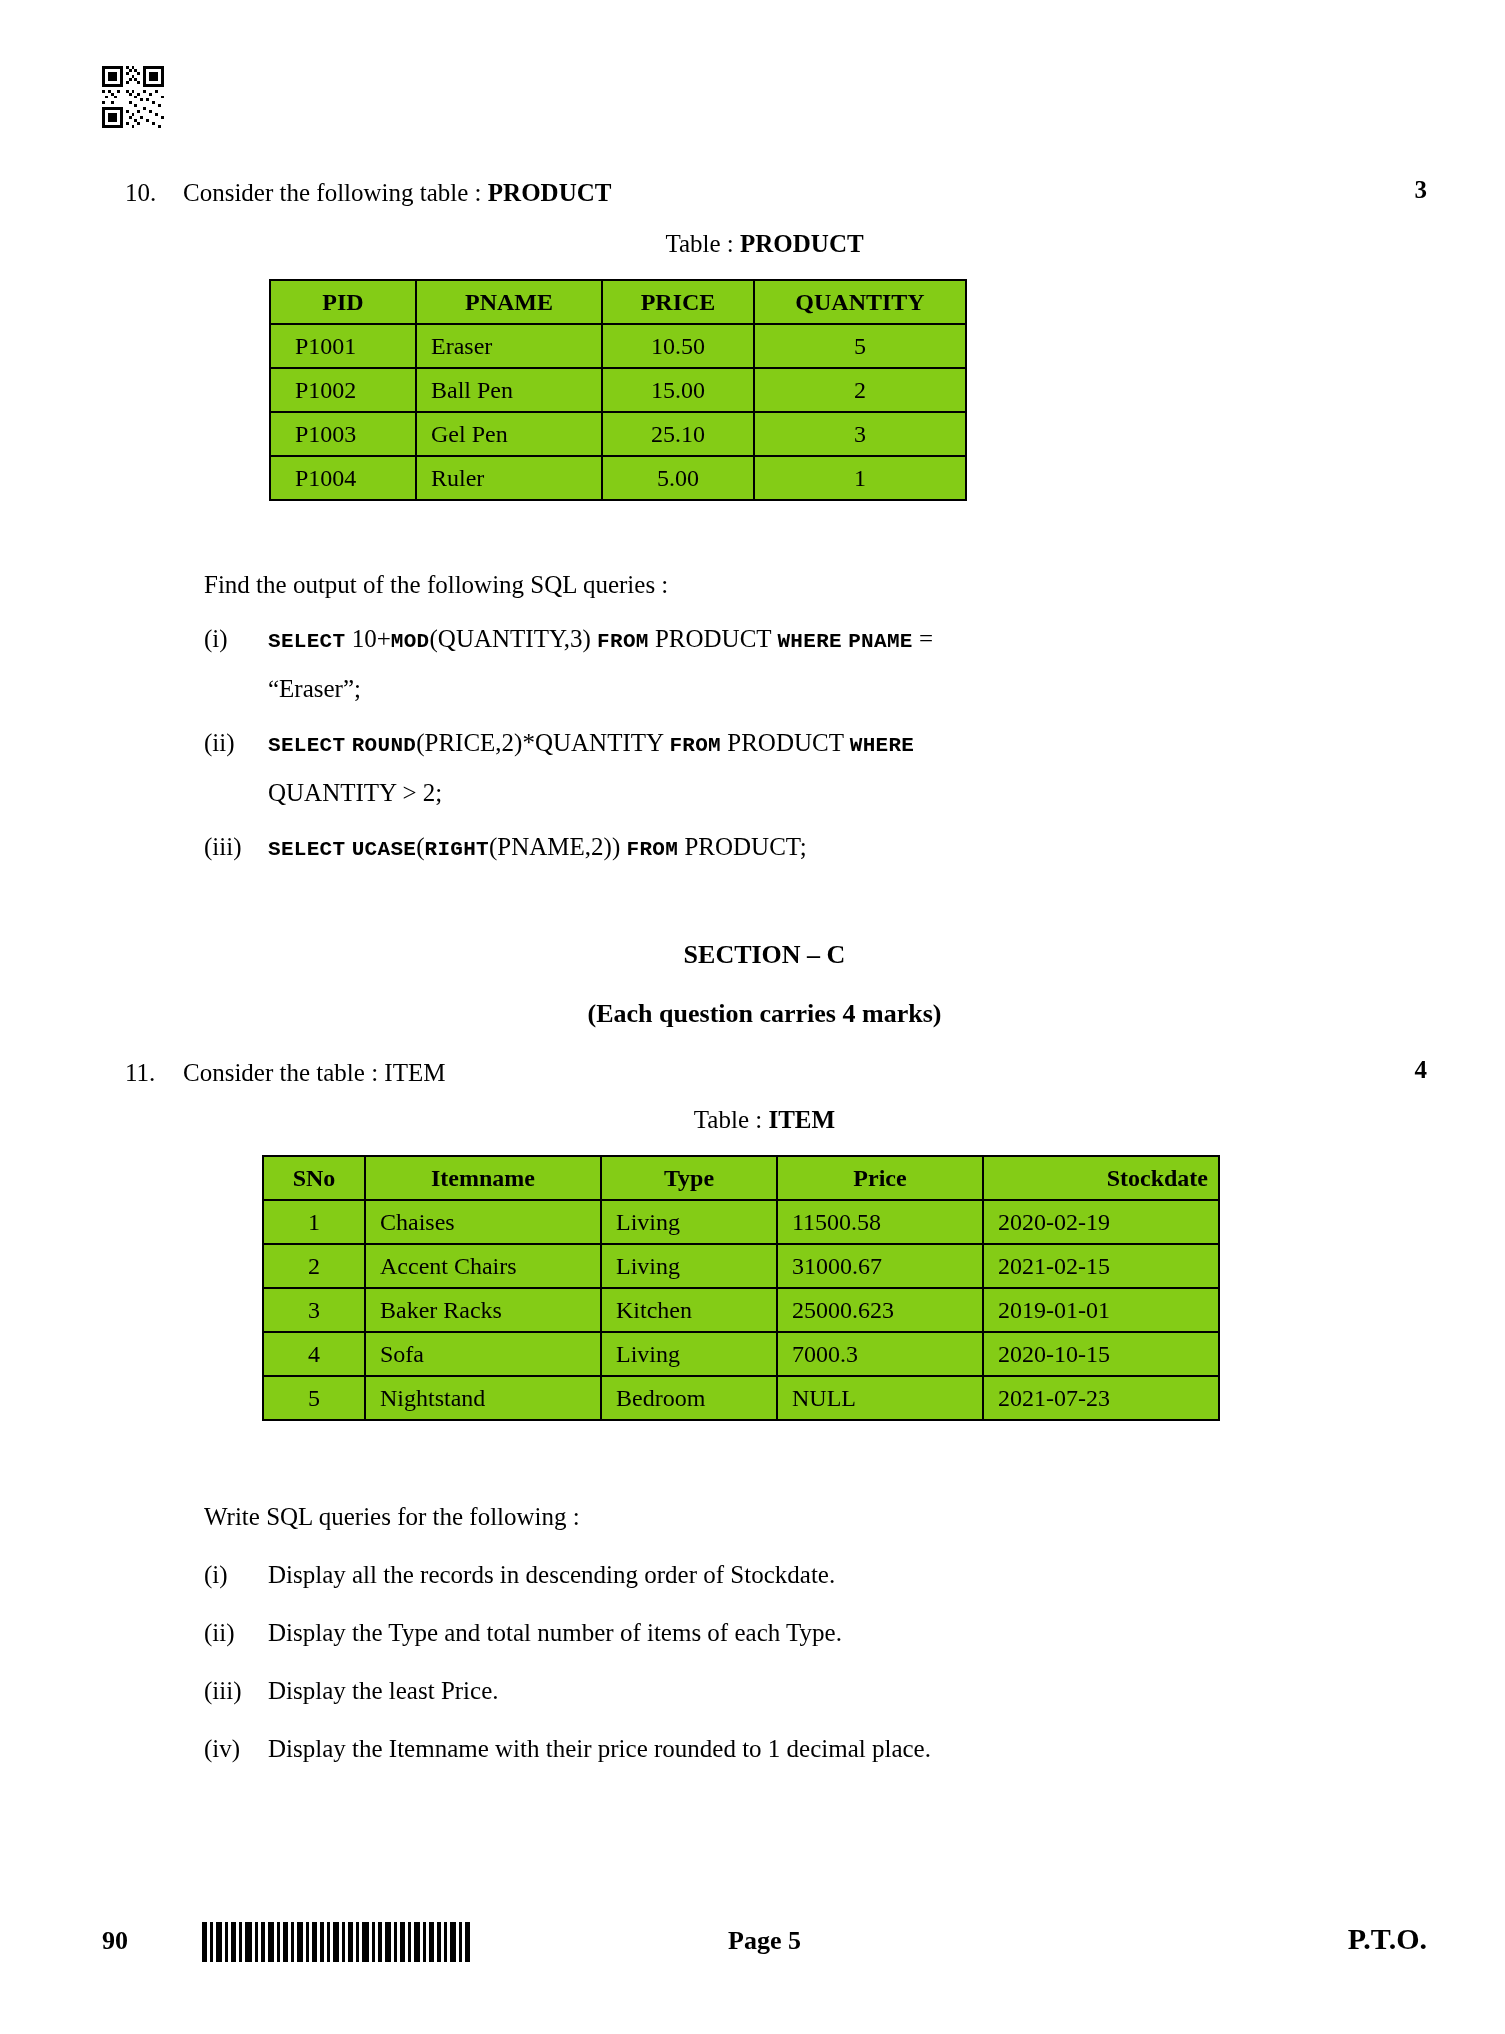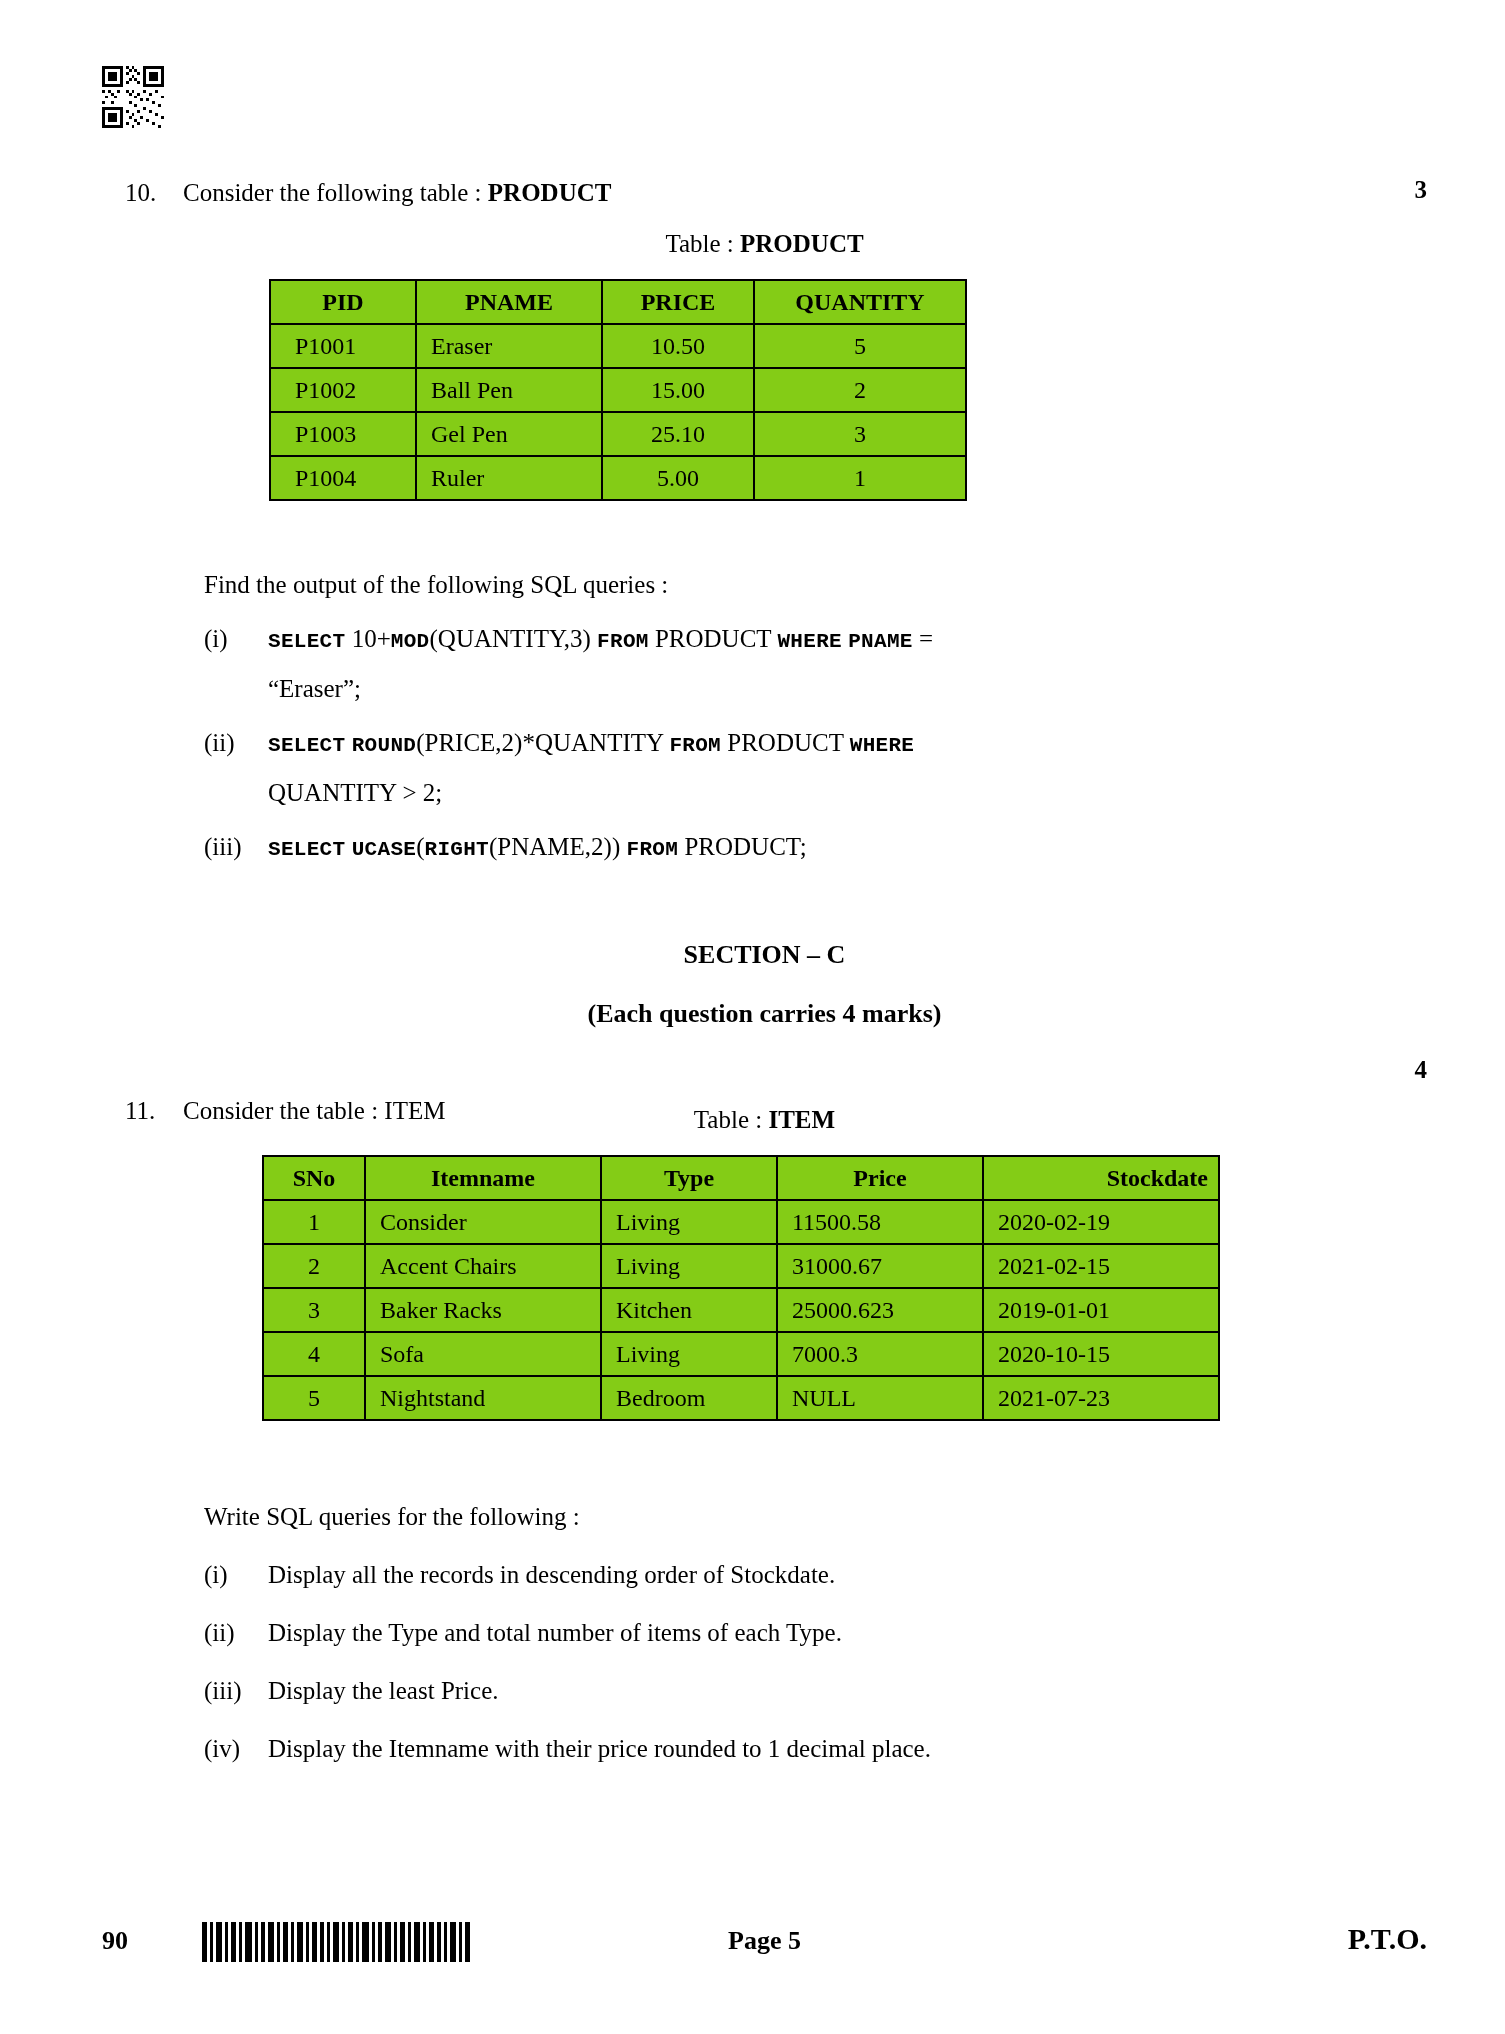--- a/index.html
+++ b/index.html
@@ -309,21 +309,21 @@
   <div class="sqlline" style="left:256px; top:776px;"><span class="pl">QUANTITY &gt; 2;</span></div>
 
   <div class="qrow" style="left:192px; top:830px;">
     <span class="qnum" style="width:64px; flex:0 0 64px;">(iii)</span>
     <span class="qtext"><span class="kw">SELECT</span><span class="pl">  </span><span class="kw">UCASE</span><span class="pl">(</span><span class="kw">RIGHT</span><span class="pl">(PNAME,2)) </span><span class="kw">FROM</span><span class="pl"> PRODUCT;</span></span>
   </div>
 
   <div class="center-head" style="top:940px; font-size:26px;">SECTION – C</div>
   <div class="center-head" style="top:999px; font-size:26px;">(Each question carries 4 marks)</div>
 
-  <div class="qrow" style="left:113px; top:1056px;margin-top:38px;">
+  <div class="qrow" style="left:113px; top:1056px;">
     <span class="qnum">11.</span>
     <span class="qtext">Consider the table : ITEM</span>
   </div>
   <div class="marks" style="top:1056px;">4</div>
 
   <div class="tcaption" style="top:1106px;">
     <span>Table : </span><span class="nm">ITEM</span>
   </div>
 
   <table class="data" id="item-table">
@@ -332,21 +332,21 @@
         <th>SNo</th>
         <th>Itemname</th>
         <th>Type</th>
         <th>Price</th>
         <th>Stockdate</th>
       </tr>
     </thead>
     <tbody>
       <tr>
         <td class="c-sno">1</td>
-        <td class="c-name">Consider</td>
+        <td class="c-name">Chaises</td>
         <td class="c-type">Living</td>
         <td class="c-pr">11500.58</td>
         <td class="c-date">2020-02-19</td>
       </tr>
       <tr>
         <td class="c-sno">2</td>
         <td class="c-name">Accent Chairs</td>
         <td class="c-type">Living</td>
         <td class="c-pr">31000.67</td>
         <td class="c-date">2021-02-15</td>

